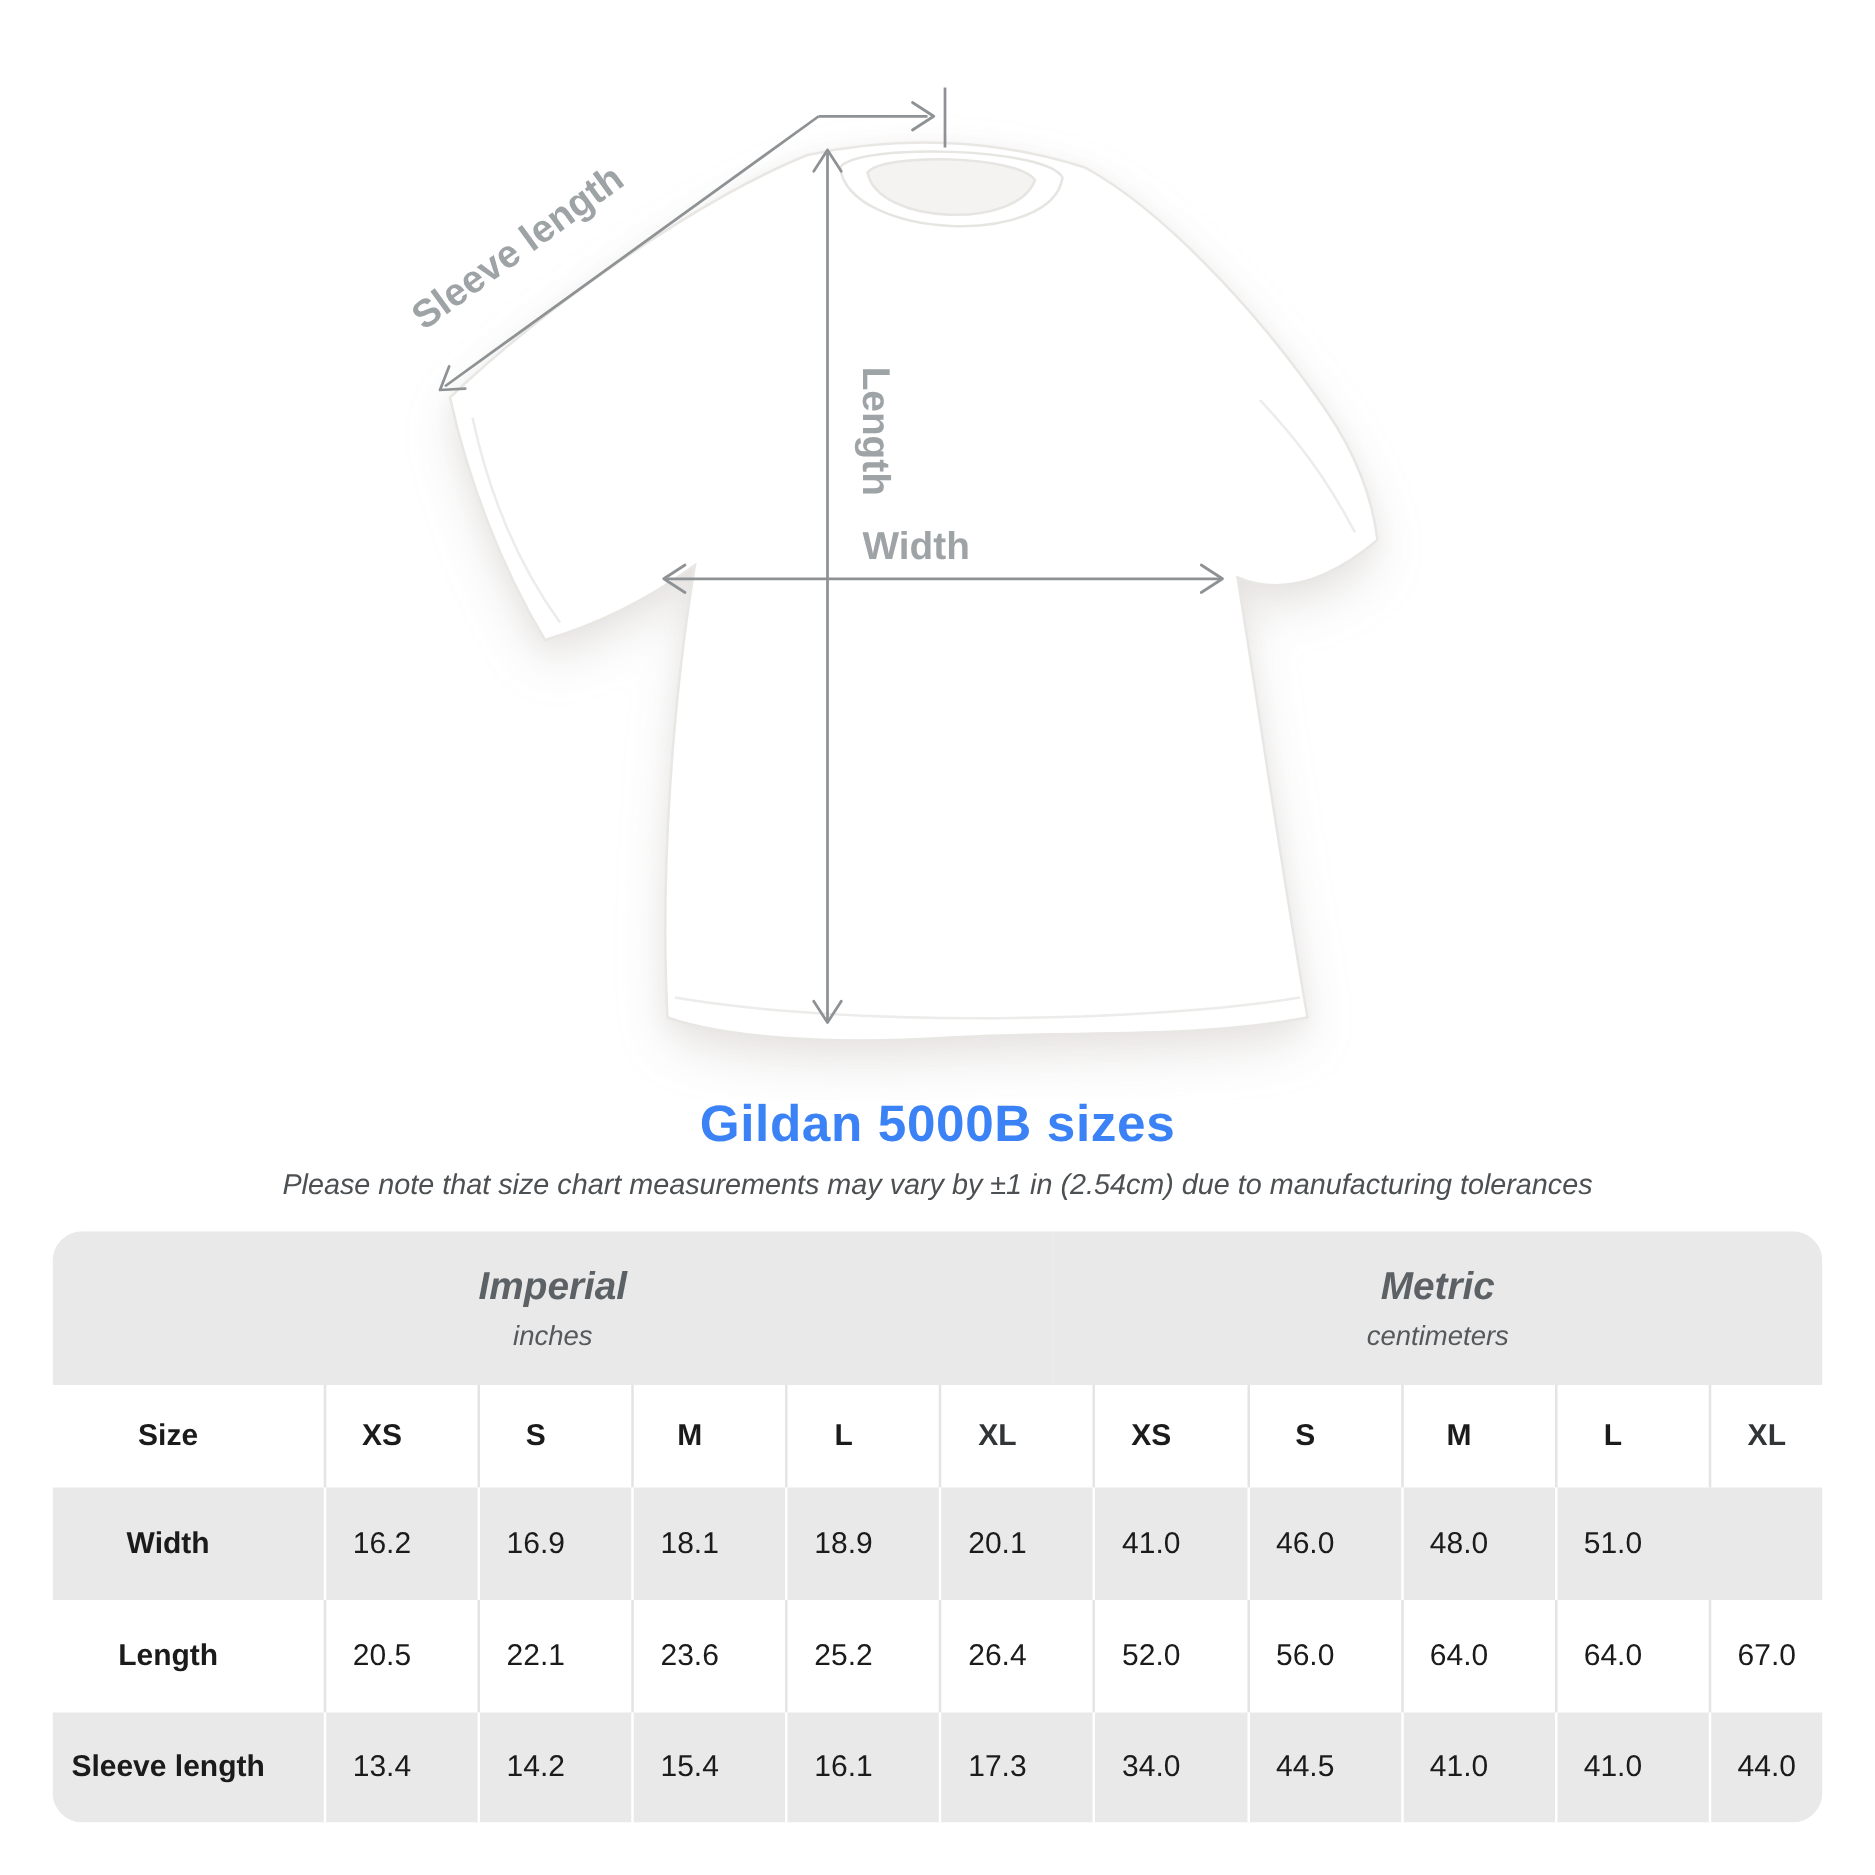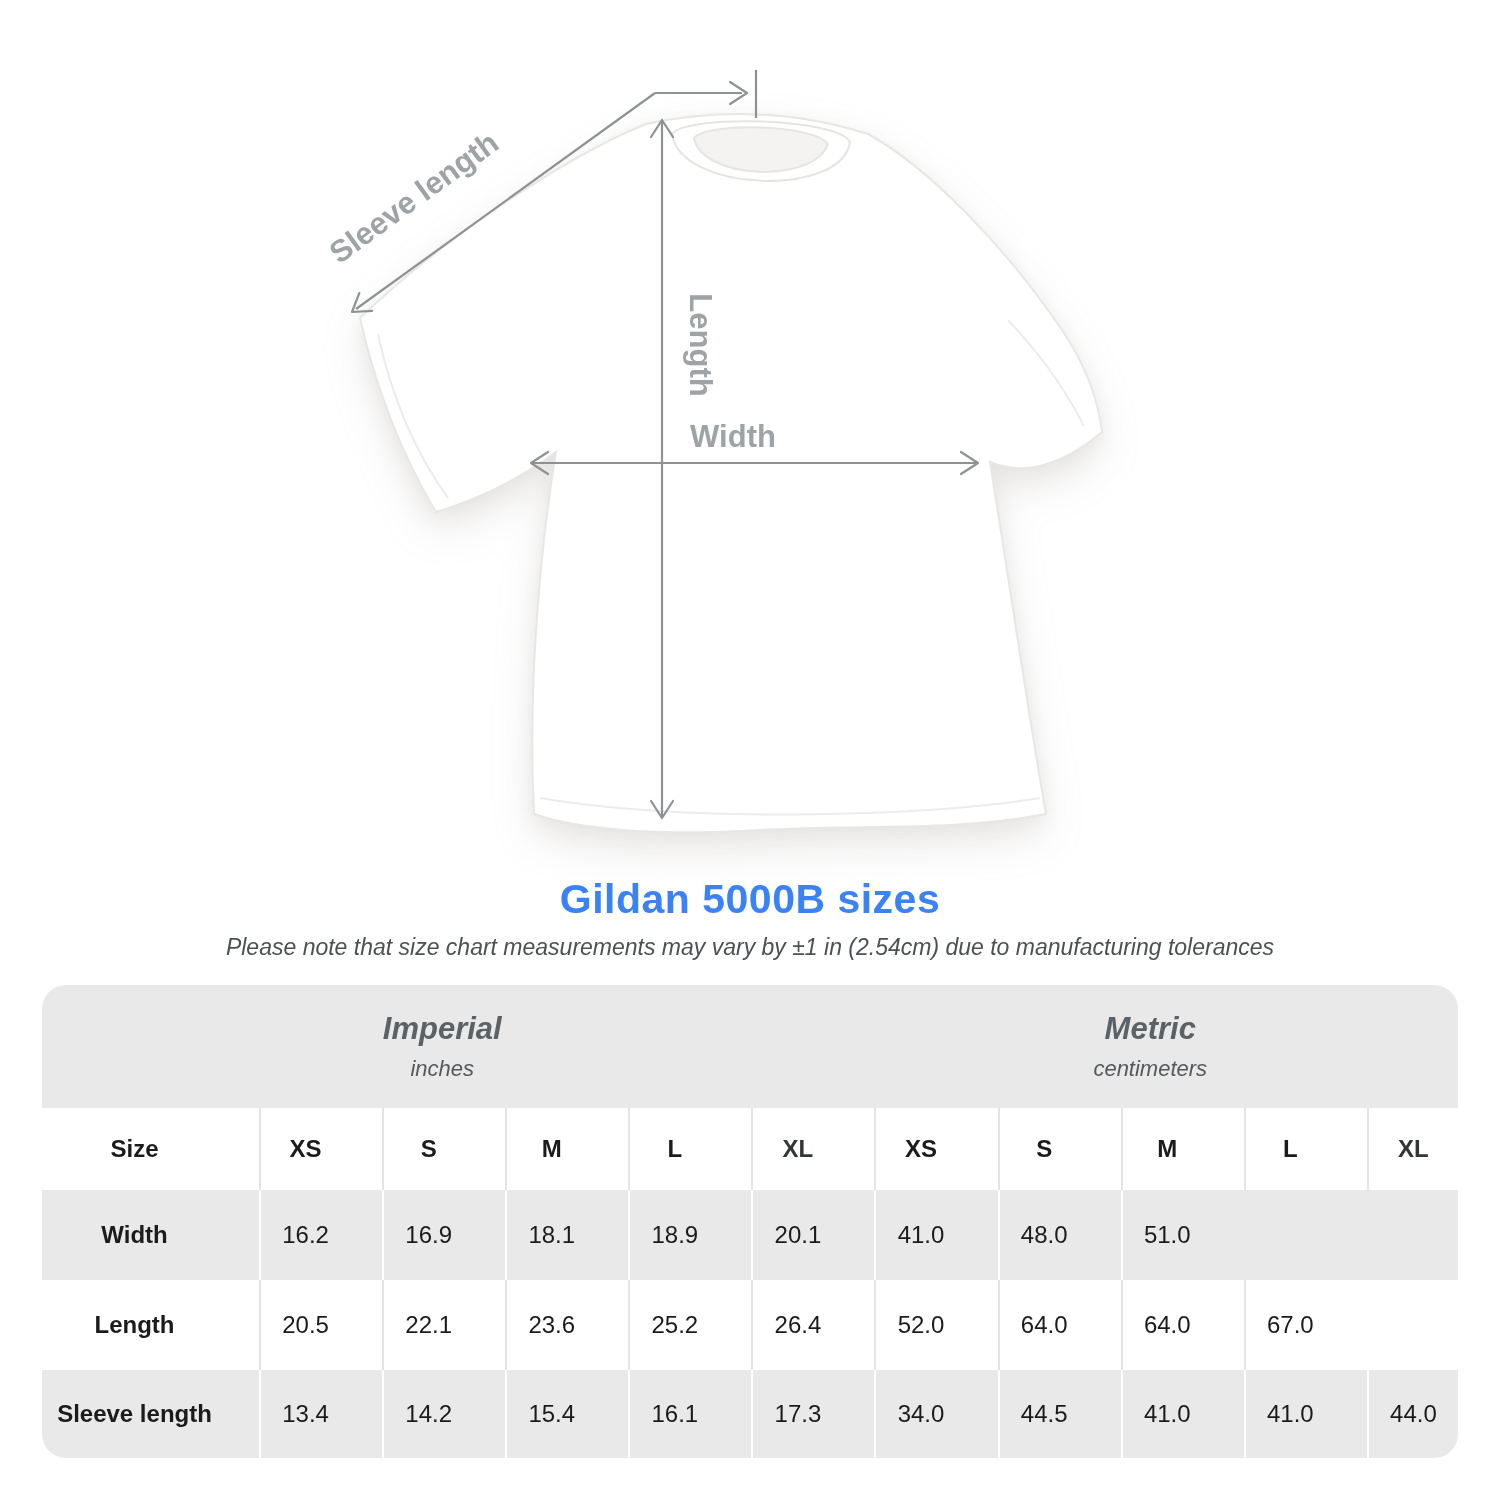--- a/index.html
+++ b/index.html
@@ -149,32 +149,34 @@
     </div>
 
     <div class="row data-row gray">
       <div class="cell label-cell">Width</div>
       <div class="cell">16.2</div>
       <div class="cell">16.9</div>
       <div class="cell">18.1</div>
       <div class="cell">18.9</div>
       <div class="cell">20.1</div>
       <div class="cell">41.0</div>
+      <div class="cell">46.0</div>
       <div class="cell">48.0</div>
       <div class="cell">51.0</div>
     </div>
 
     <div class="row data-row white">
       <div class="cell label-cell">Length</div>
       <div class="cell">20.5</div>
       <div class="cell">22.1</div>
       <div class="cell">23.6</div>
       <div class="cell">25.2</div>
       <div class="cell">26.4</div>
       <div class="cell">52.0</div>
+      <div class="cell">56.0</div>
       <div class="cell">64.0</div>
       <div class="cell">64.0</div>
       <div class="cell">67.0</div>
     </div>
 
     <div class="row data-row gray last">
       <div class="cell label-cell">Sleeve length</div>
       <div class="cell">13.4</div>
       <div class="cell">14.2</div>
       <div class="cell">15.4</div>

